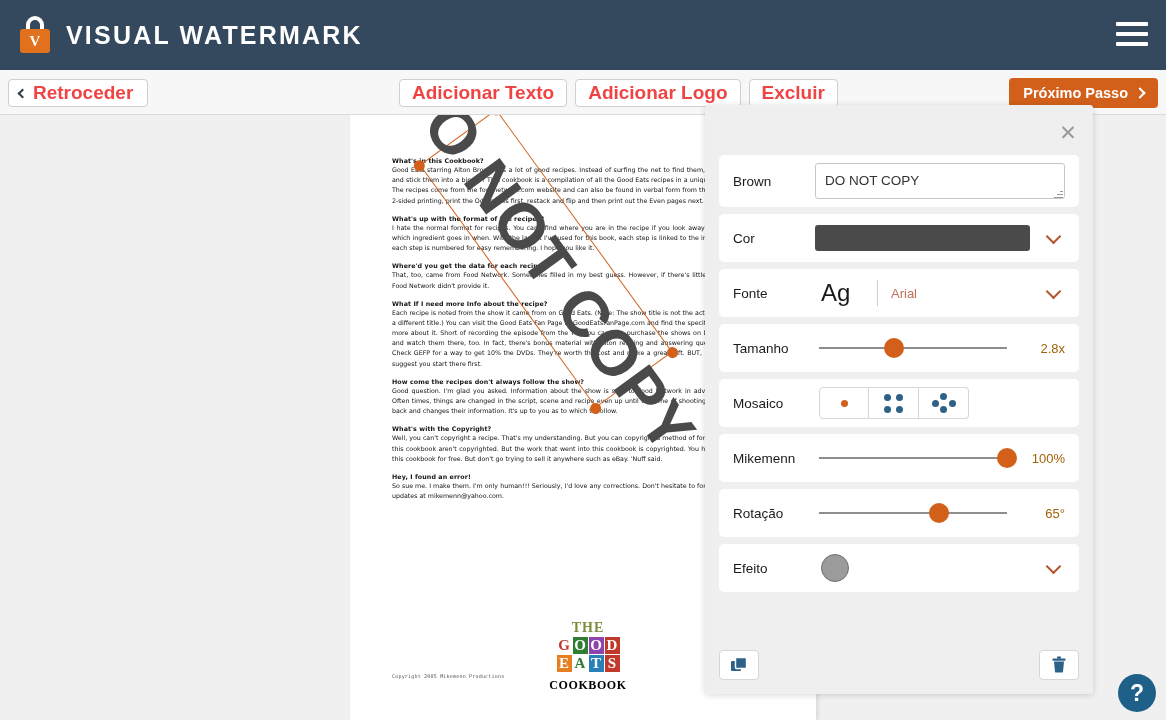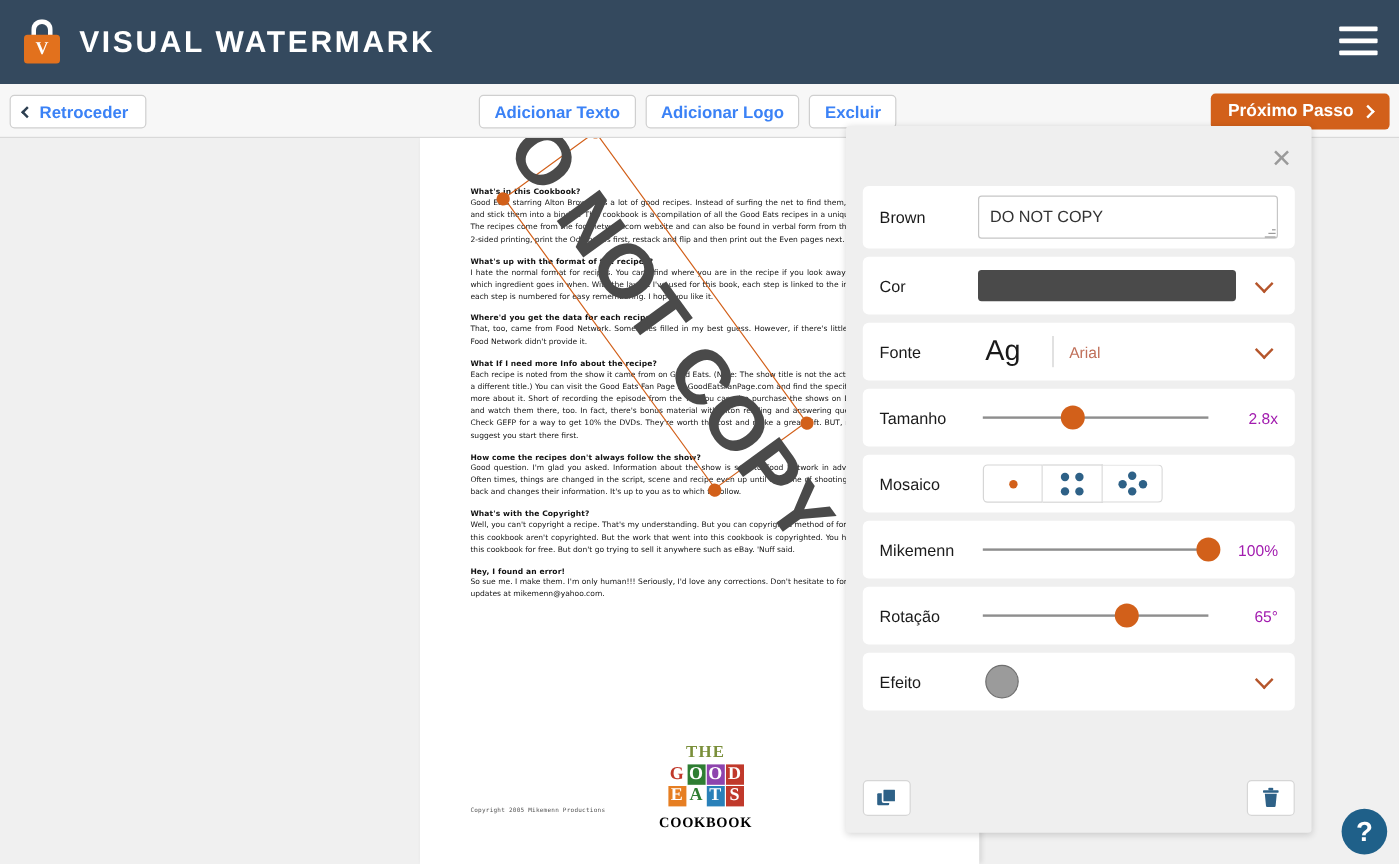--- a/index.html
+++ b/index.html
@@ -46,21 +46,21 @@
   }
   .hamburger span { display: block; height: 4px; background: #ffffff; border-radius: 1px; }
 
   
   .toolbar {
     position: absolute; left: 0; top: 70px; width: 1166px; height: 45px;
     background: #f7f7f7; border-bottom: 1px solid #d9d9d9;
   }
   .btn {
     background: #ffffff; border: 1px solid #cfcfcf; border-radius: 4px;
-    color: #3b82f6; font-size: 14px; font-weight: bold;
+    color: #ef4444; font-size: 19px; font-weight: bold;
     font-family: "Liberation Sans", sans-serif;
     cursor: pointer; padding: 0 12px; height: 28px; line-height: 26px;
   }
   .btn-back {
     position: absolute; left: 8px; top: 79px; height: 28px;
     display: flex; align-items: center; gap: 7px; padding: 0 14px 0 10px;
   }
   .chev-left {
     display: inline-block; width: 7px; height: 7px;
     border-left: 2px solid #2c3e50; border-bottom: 2px solid #2c3e50;
@@ -214,21 +214,21 @@
   
   .slider { position: relative; flex: 1; height: 20px; margin: 0 14px 0 4px; cursor: pointer; }
   .slider-track {
     position: absolute; left: 0; right: 0; top: 9px; height: 2px; background: #8e8e8e;
   }
   .slider-thumb {
     position: absolute; top: 0; width: 20px; height: 20px; border-radius: 50%;
     background: #d2601a; transform: translateX(-50%);
   }
   .slider-value {
-    width: 44px; text-align: right; font-size: 13px; color: #a21caf; flex: none;
+    width: 44px; text-align: right; font-size: 13px; color: #a16207; flex: none;
   }
 
   
   .tile-group { display: flex; margin-left: 4px; }
   .tile {
     width: 50px; height: 32px; border: 1px solid #d6d6d6; background: #fff;
     display: flex; align-items: center; justify-content: center; cursor: pointer;
     position: relative;
   }
   .tile:first-child { border-radius: 4px 0 0 4px; }

